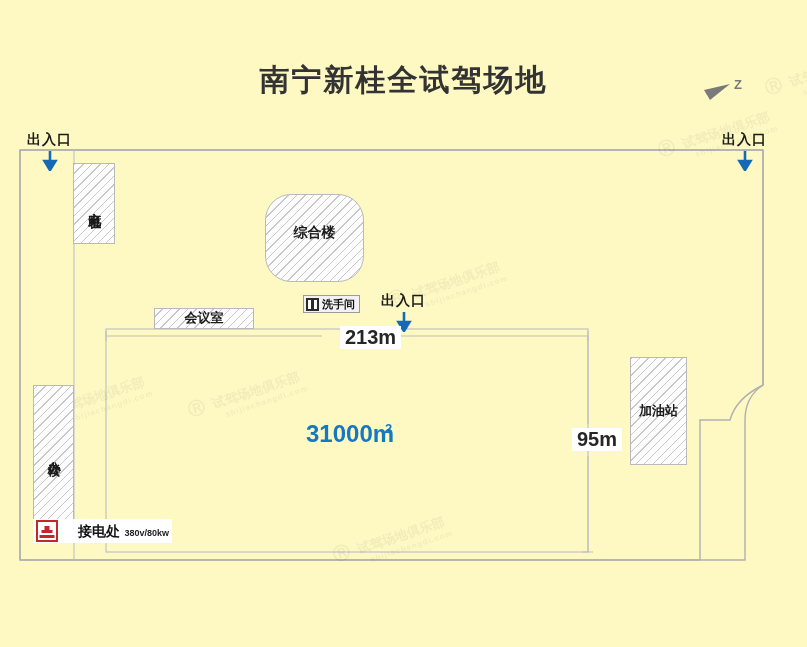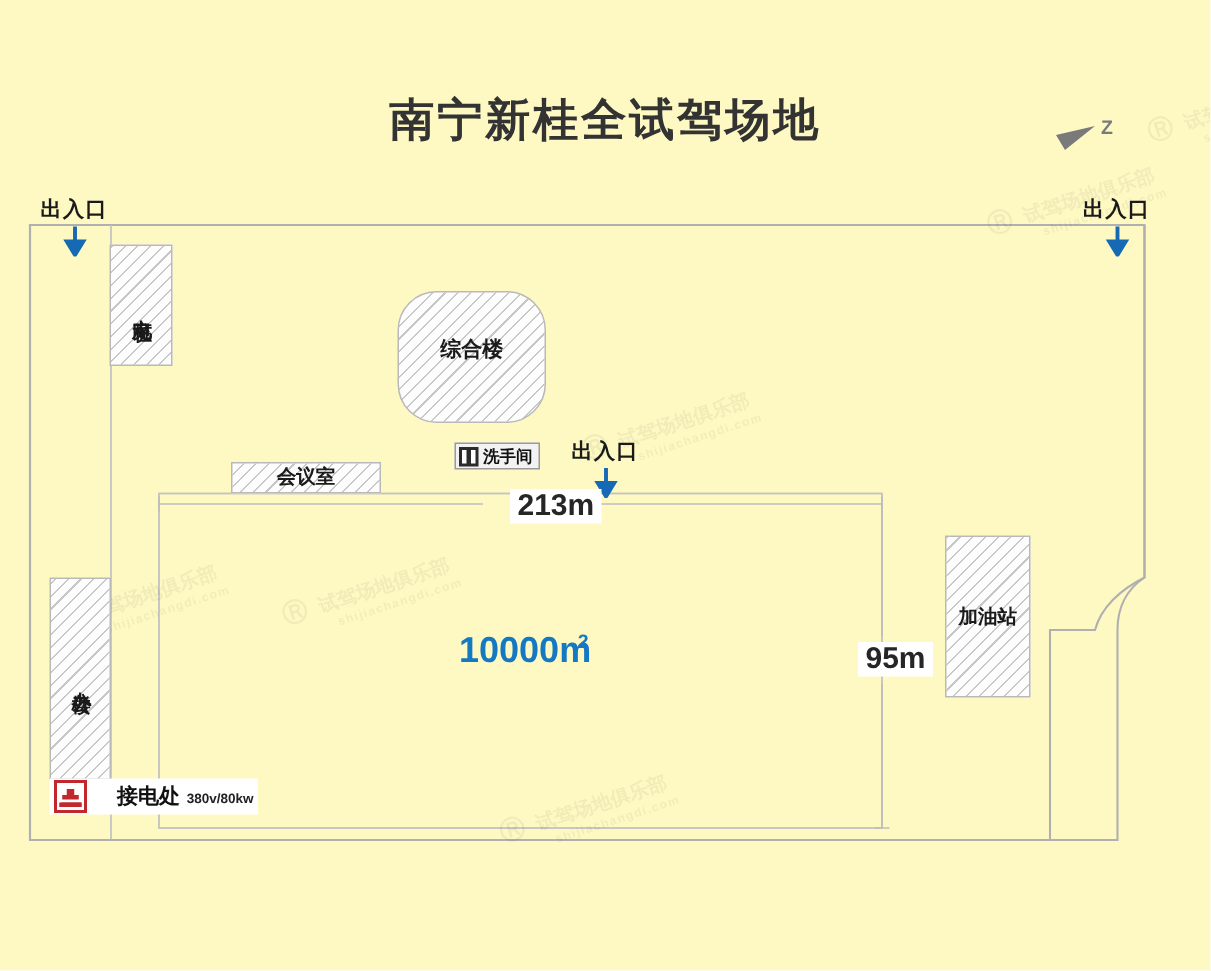--- a/index.html
+++ b/index.html
@@ -381,21 +381,21 @@
         <path d="M8,0 L8,11 M8,19 L2.5,10 L13.5,10 Z" stroke="#1569b5" stroke-width="2.6" fill="#1569b5" stroke-linecap="round"></path>
       </svg>
     </span>
   </div>
 
   <div class="dim" id="dim-213">213m</div>
 
   <div class="dim" id="dim-95">95m</div>
 
   <div class="area-label">
-    <span>10000</span><span>m</span><sup>2</sup>
+    <span>31000</span><span>m</span><sup>2</sup>
   </div>
 
   <div id="power-point">
     <span class="picon">
       <span class="g1"></span>
         <span class="g2"></span>
         <span class="g3"></span>
         <span class="g4"></span>
     </span>
     <span class="ptexts">

